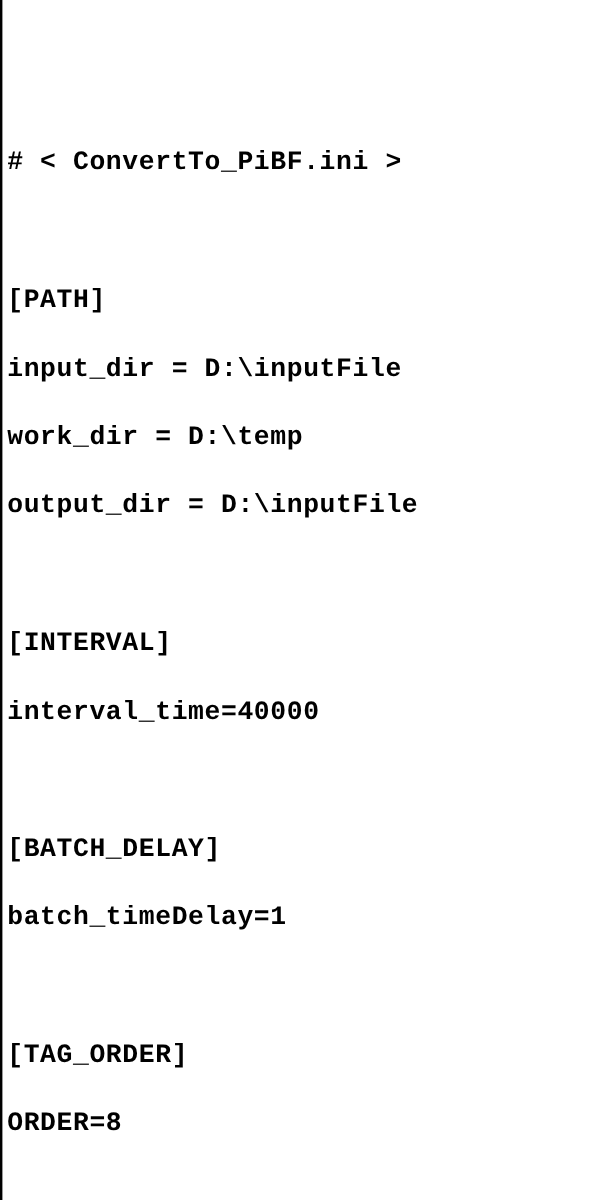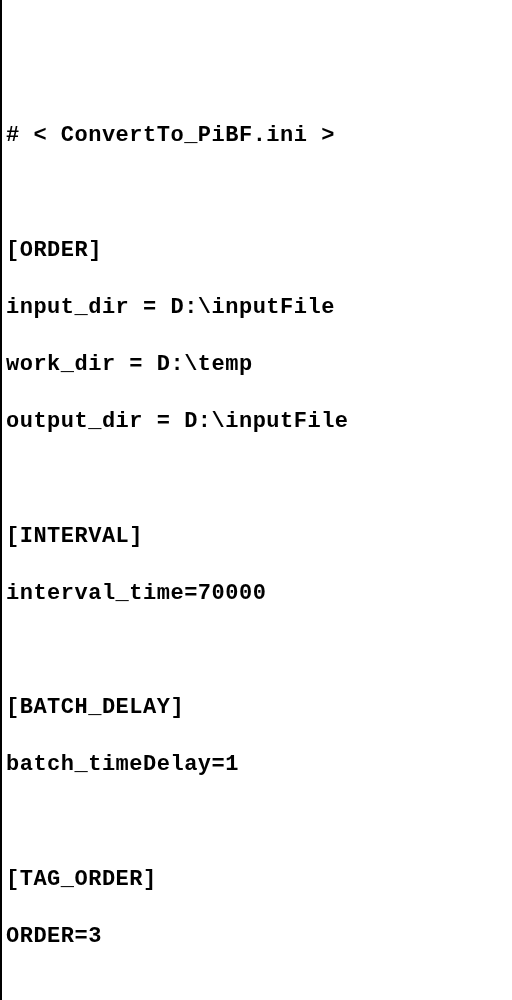--- a/index.html
+++ b/index.html
@@ -29,36 +29,36 @@
     }
   </style>
 </head>
 <body>
 
 
 
 <span class="line"># &lt; ConvertTo_PiBF.ini &gt;</span>
 <span class="blank"></span>
 
-<span class="line">[ORDER]</span>
+<span class="line">[PATH]</span>
 <span class="line">input_dir = D:\inputFile</span>
 <span class="line">work_dir = D:\temp</span>
 <span class="line">output_dir = D:\inputFile</span>
 <span class="blank"></span>
 
 <span class="line">[INTERVAL]</span>
-<span class="line">interval_time=70000</span>
+<span class="line">interval_time=40000</span>
 <span class="blank"></span>
 
 <span class="line">[BATCH_DELAY]</span>
 <span class="line">batch_timeDelay=1</span>
 <span class="blank"></span>
 
 <span class="line">[TAG_ORDER]</span>
-<span class="line">ORDER=3</span>
+<span class="line">ORDER=8</span>
 <span class="blank"></span>
 <span class="blank"></span>
 <span class="blank"></span>
 
 
 <span class="blank"></span>
 
 
 
 

